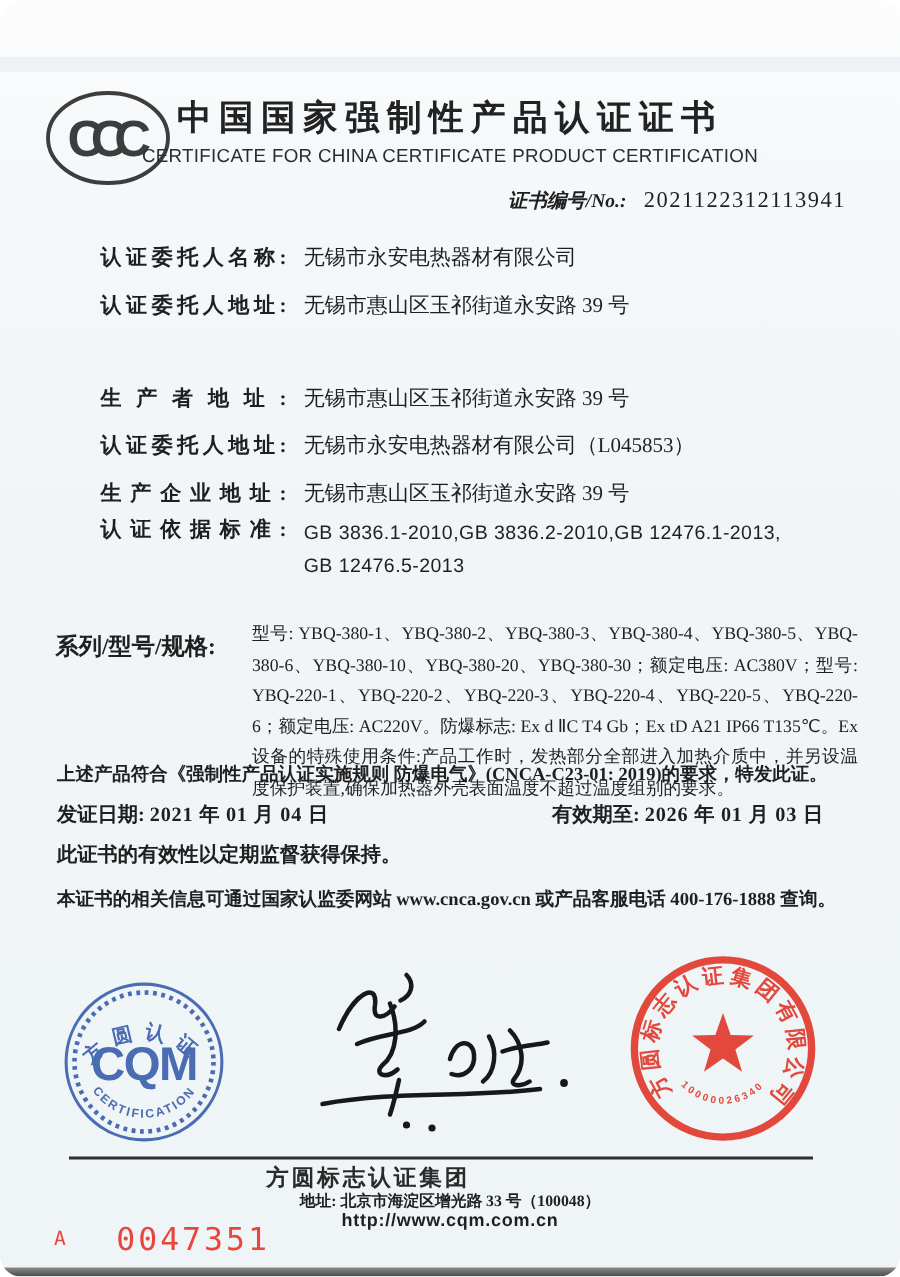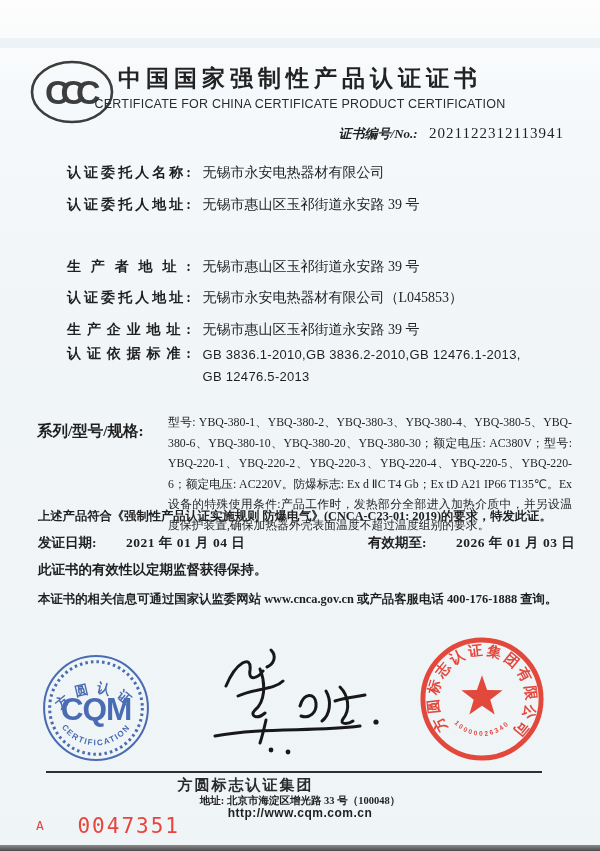--- a/index.html
+++ b/index.html
@@ -1,19 +1,19 @@
 <!DOCTYPE html>
 <html><head>
 <meta charset="utf-8">
 <style>
   html,body{margin:0;padding:0;}
   .page{
     position:relative; width:600px; height:851px; overflow:hidden;
     background:linear-gradient(180deg,#fdfdfd 0%,#f6f9fb 10%,#f1f5f8 40%,#eff4f7 100%);
-    font-family:"Liberation Serif", serif; color:#1f1f1f;
+    font-family:"Liberation Serif", serif; color:#1f1f1f;border-radius:14px;
   }
   .scanband{position:absolute; left:0; top:38px; width:600px; height:10px; background:#e8eef4; opacity:.7;}
   .bottomstrip{position:absolute; left:0; bottom:0; width:600px; height:6px;
     background:linear-gradient(180deg,#8a8a8a,#4b4b4b);}
   
   .ccc{position:absolute; left:28px; top:58px; width:88px; height:68px;}
   .title-cn{position:absolute; left:0; top:63px; width:600px; text-align:center;
     font-size:23px; font-weight:bold; letter-spacing:5px; color:#222;}
   .title-en{position:absolute; left:0; top:97px; width:600px; text-align:center;
     font-family:"Liberation Sans", sans-serif; font-size:12.5px; color:#2c2c2c; letter-spacing:.2px;}
@@ -28,21 +28,21 @@
   .fr1{top:163px;}.fr2{top:195px;}.fr3{top:226px;}.fr4{top:257px;}
   .fr5{top:288px;}.fr6{top:320px;}.fr7{top:344px;}.fr8{top:390px;}
   .fr7 .val{font-family:"Liberation Sans", sans-serif; font-size:13px; line-height:22px; letter-spacing:.3px;}
   .series-lbl{position:absolute; left:37px; top:421px; font-size:15.5px; font-weight:bold;}
   .series-val{position:absolute; left:168px; top:412px; width:404px; font-size:11.8px;
     line-height:20.5px; text-align:justify;}
   
   .statement{position:absolute; left:38px; top:508px; width:550px; font-size:12.3px; font-weight:bold; white-space:nowrap;}
   .dates{position:absolute; left:38px; top:534px; width:545px; font-size:13.5px; font-weight:bold;}
   .dates .right{position:absolute; left:330px; top:0;}
-  .dates .v{font-weight:bold; margin-left:26px; letter-spacing:.5px;}
+  .dates .v{font-weight:bold; margin-left:0; letter-spacing:.5px;}
   .validity{position:absolute; left:38px; top:561px; font-size:13.5px; font-weight:bold;}
   .infonote{position:absolute; left:38px; top:591px; width:555px; font-size:12.4px; font-weight:bold; white-space:nowrap;}
   
   .cqm{position:absolute; left:40px; top:652px; width:112px; height:112px;}
   .sig{position:absolute; left:208px; top:642px; width:200px; height:118px;}
   .seal{position:absolute; left:418px; top:635px; width:128px; height:128px; opacity:.93;}
   .rule{position:absolute; left:46px; top:771px; width:496px; height:2px; background:#2f2f2f;}
   .org{position:absolute; left:0; top:776px; width:491px; text-align:center; font-size:15px;
     font-weight:bold; letter-spacing:2px; color:#2a2a2a;}
   .addr{position:absolute; left:0; top:794px; width:600px; text-align:center; font-size:10.5px; font-weight:bold;}

